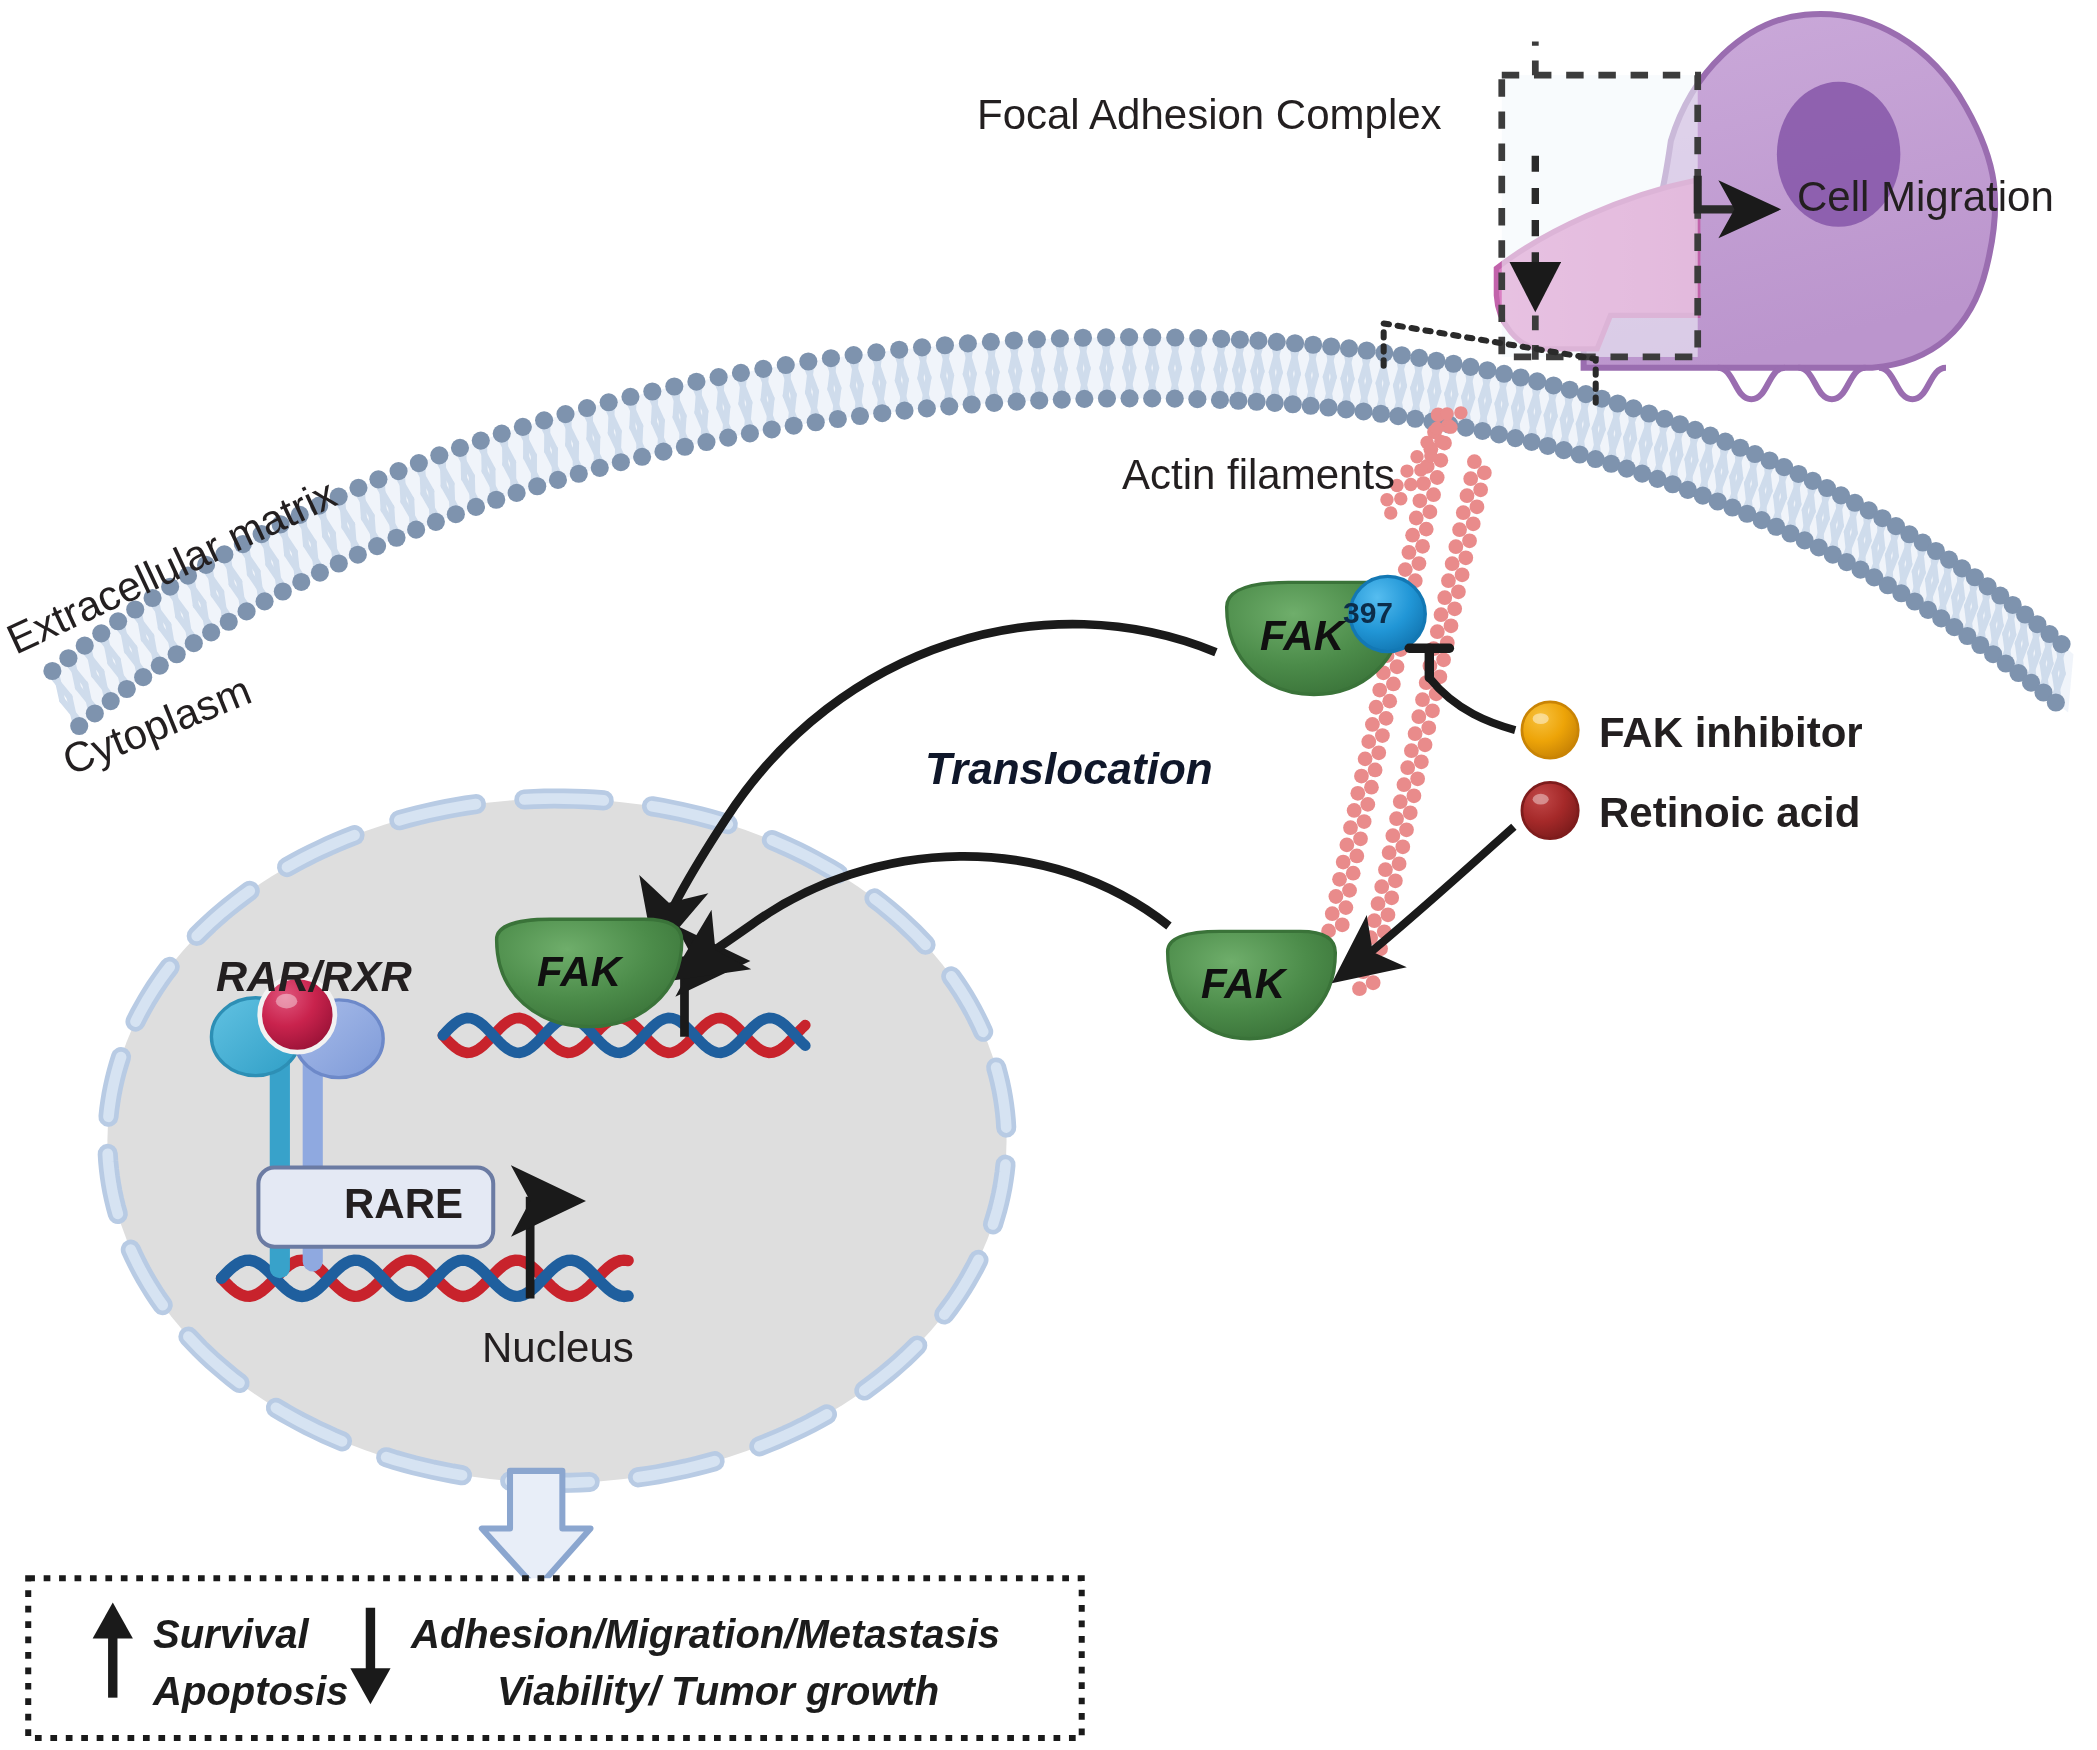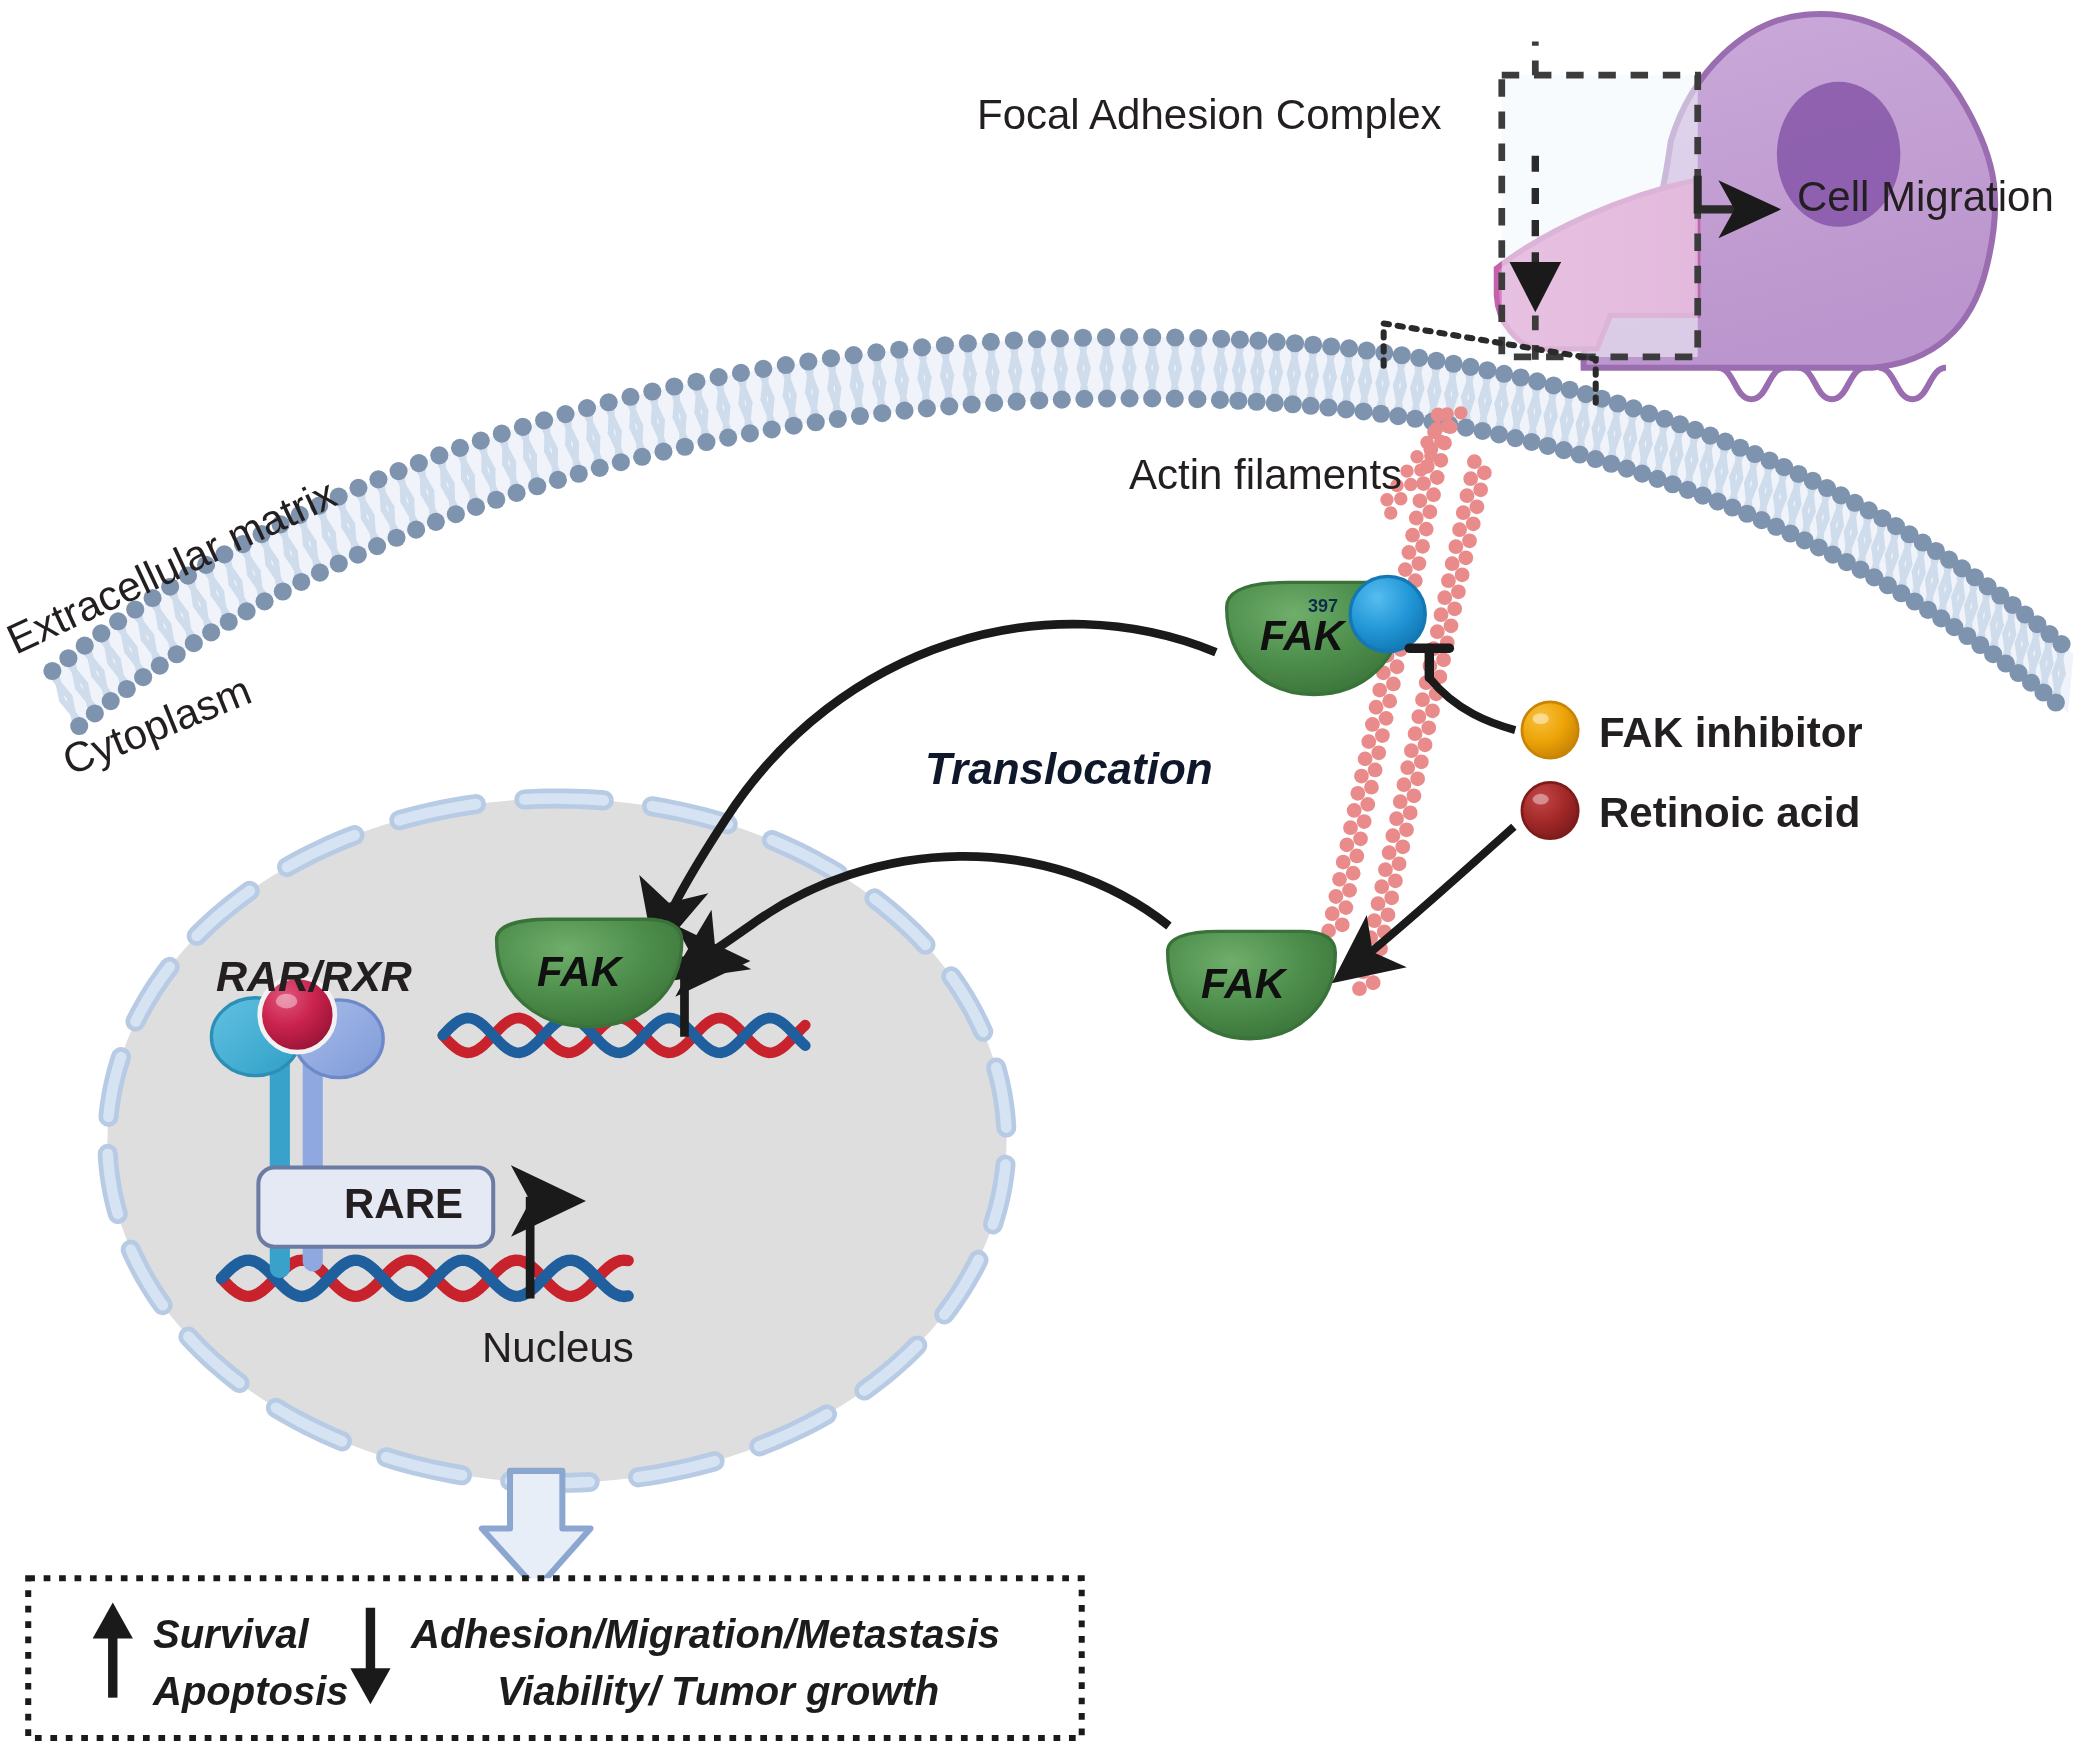--- a/index.html
+++ b/index.html
@@ -1100,37 +1100,37 @@
         <path d="M552,2396 L552,2512" stroke="#1a1a1a" stroke-width="14"></path>
         <path d="M552,2540 L582,2486 L522,2486 Z" fill="#1a1a1a"></path>
       </g>
     </g>
   </svg>
 
   <div class="lbl lbl-plain" style="left:977px;top:91px;">Focal Adhesion Complex</div>
 
   <div class="lbl lbl-plain" style="left:1797px;top:173px;">Cell Migration</div>
 
-  <div class="lbl lbl-plain" style="left:1122px;top:451px;margin-left:7px;">Actin filaments</div>
+  <div class="lbl lbl-plain" style="left:1122px;top:451px;">Actin filaments</div>
 
   <div class="lbl lbl-plain rot-ecm" style="left:20px;top:616px;">Extracellular matrix</div>
 
   <div class="lbl lbl-plain rot-cyto" style="left:74px;top:737px;">Cytoplasm</div>
 
   <div class="lbl translocation" style="left:925px;top:744px;">Translocation</div>
 
   <div class="lbl lbl-plain" style="left:482px;top:1324px;">Nucleus</div>
 
   <div class="lbl lbl-bold lbl-ital" style="left:216px;top:952px;font-size:43px;">RAR/RXR</div>
 
   <div class="lbl lbl-bold" style="left:344px;top:1180px;font-size:42px;">RARE</div>
 
   <div class="lbl lbl-bold lbl-ital" style="left:1260px;top:612px;font-size:42px;color:#101010;">FAK</div>
 
-  <div class="lbl" style="left:1308px;top:596px;font-size:18px;font-weight:700;color:#0c2d4a;">397</div>
+  <div class="lbl" style="left:1343px;top:596px;font-size:30px;font-weight:700;color:#0c2d4a;">397</div>
 
   <div class="lbl lbl-bold lbl-ital" style="left:1201px;top:960px;font-size:42px;color:#101010;">FAK</div>
 
   <div class="lbl lbl-bold lbl-ital" style="left:537px;top:948px;font-size:42px;color:#101010;">FAK</div>
 
   <div class="lbl lbl-bold" style="left:1599px;top:709px;">FAK inhibitor</div>
 
   <div class="lbl lbl-bold" style="left:1599px;top:789px;text-align:center;">Retinoic acid</div>
 
   <div class="lbl outcome-txt" style="left:153px;top:1610px;">Survival</div>

